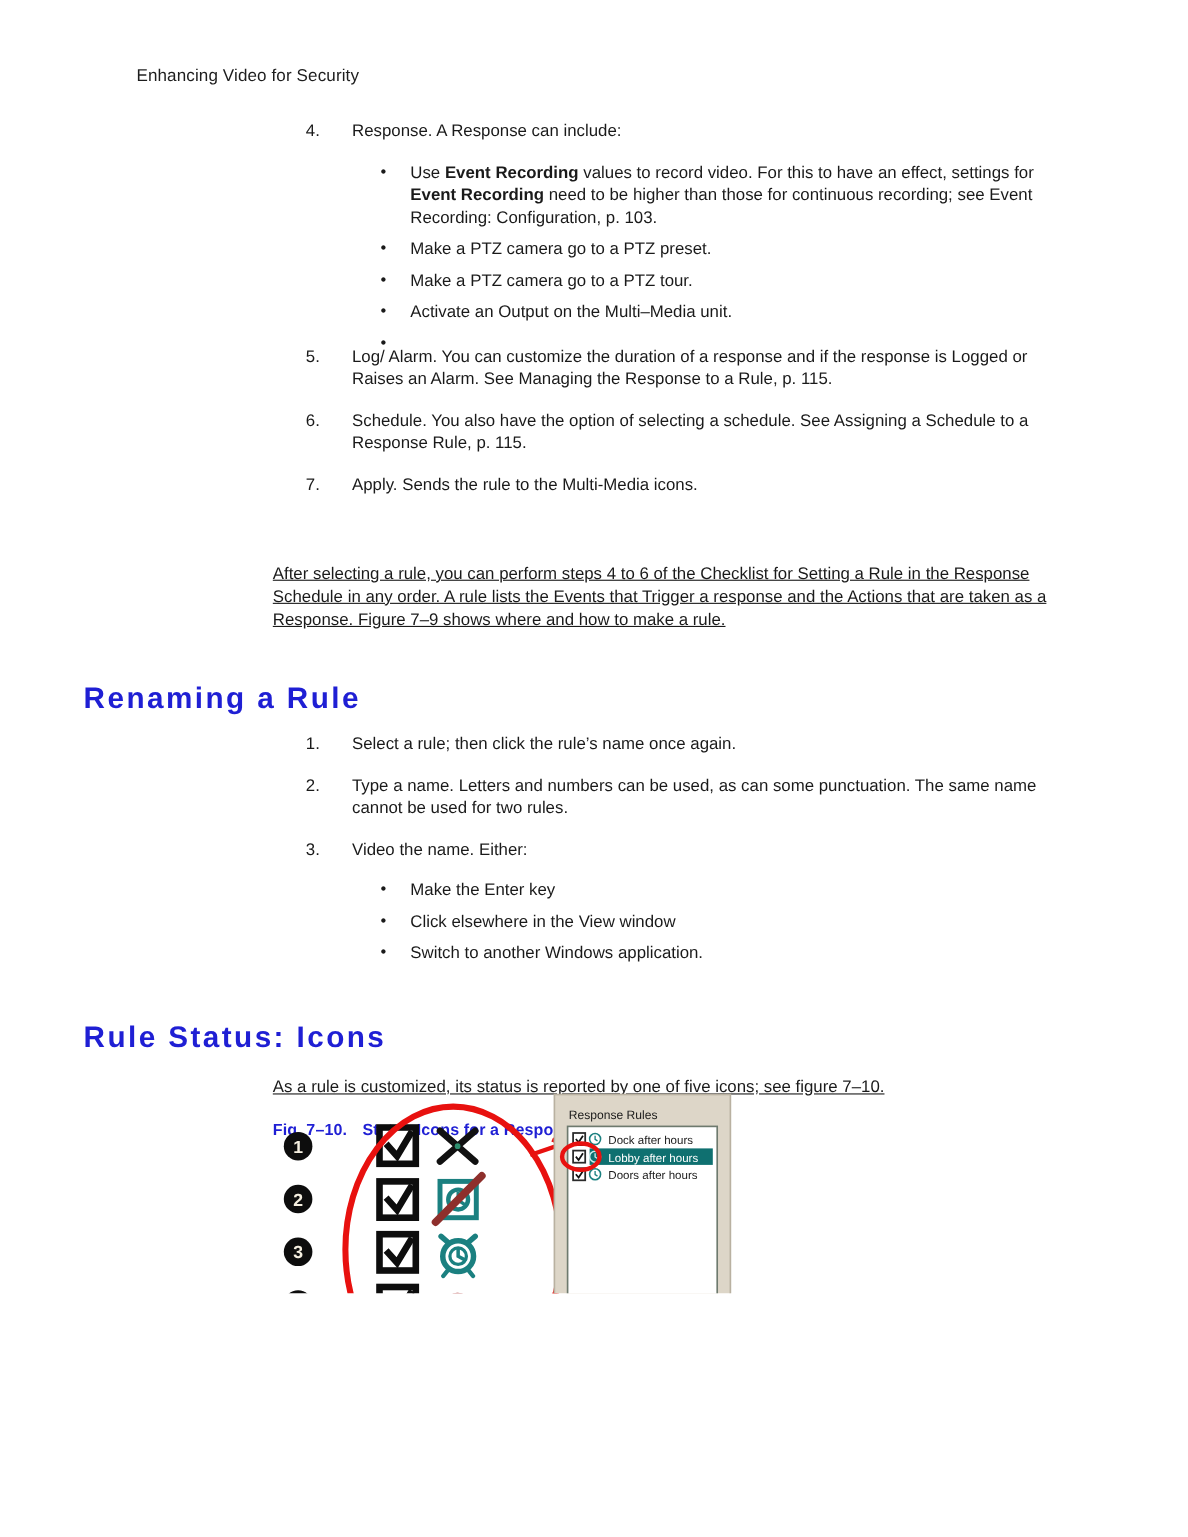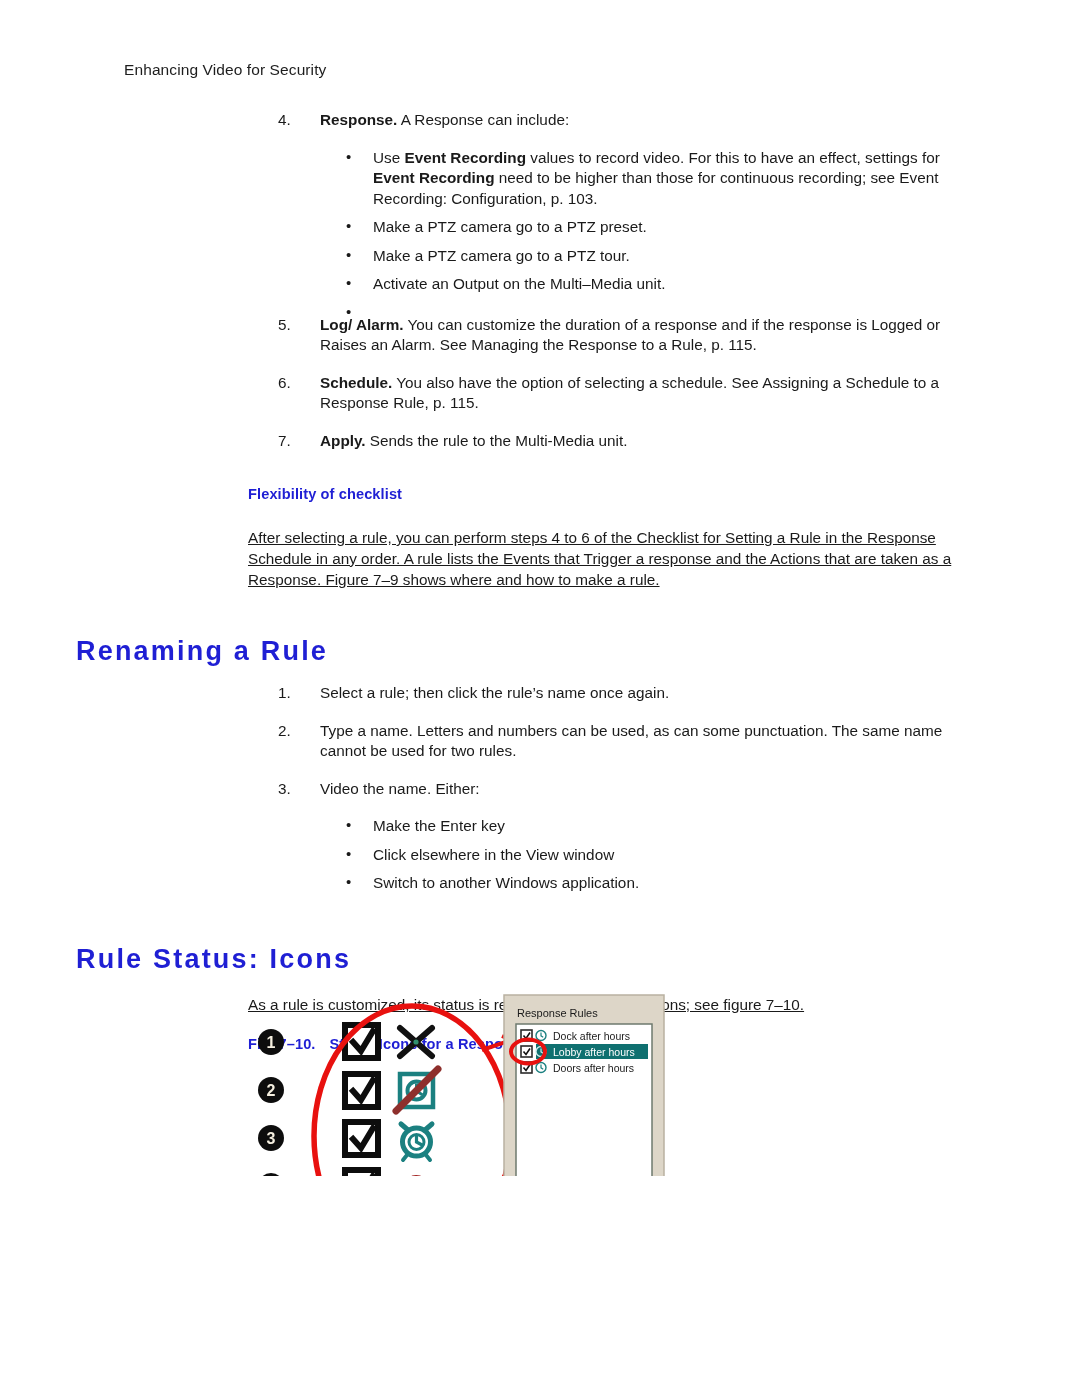--- a/index.html
+++ b/index.html
@@ -49,21 +49,21 @@
     color: #1a1a1a;
   }
   .step .num {
     position: absolute;
     left: 278px;
     top: 0;
     width: 34px;
     text-align: left;
     font-size: 15.3px;
   }
-  .step b { font-weight: bold; }
+  .step b { font-weight: normal; }
 
   
   .bullet {
     position: relative;
     margin: 0 0 8px 0;
     padding-left: 373px;
     padding-right: 112px;
     font-size: 15.3px;
     line-height: 20.5px;
     color: #1a1a1a;
@@ -193,26 +193,25 @@
 
     <div class="spacer-8"></div>
 
     <div class="step">
       <span class="num">6.</span><b>Schedule.</b><span> You also have the option of selecting a schedule. See Assigning a Schedule to a Response Rule, p. 115.</span>
     </div>
 
     <div class="spacer-8"></div>
 
     <div class="step">
-      <span class="num">7.</span><b>Apply.</b><span> Sends the rule to the Multi-Media unit.</span>
+      <span class="num">7.</span><b>Apply.</b><span> Sends the rule to the Multi-Media icons.</span>
     </div>
 
     <div class="spacer-26"></div>
 
-    <div class="subhead">Flexibility of checklist</div>
 
     <div class="spacer-26"></div>
 
     <div class="para">After selecting a rule, you can perform steps 4 to 6 of the Checklist for Setting a Rule in the Response Schedule in any order. A rule lists the Events that Trigger a response and the Actions that are taken as a Response. Figure 7–9 shows where and how to make a rule.</div>
 
     <div class="spacer-30"></div>
     <div class="spacer-16"></div>
 
     <div class="h1">Renaming a Rule</div>
 

